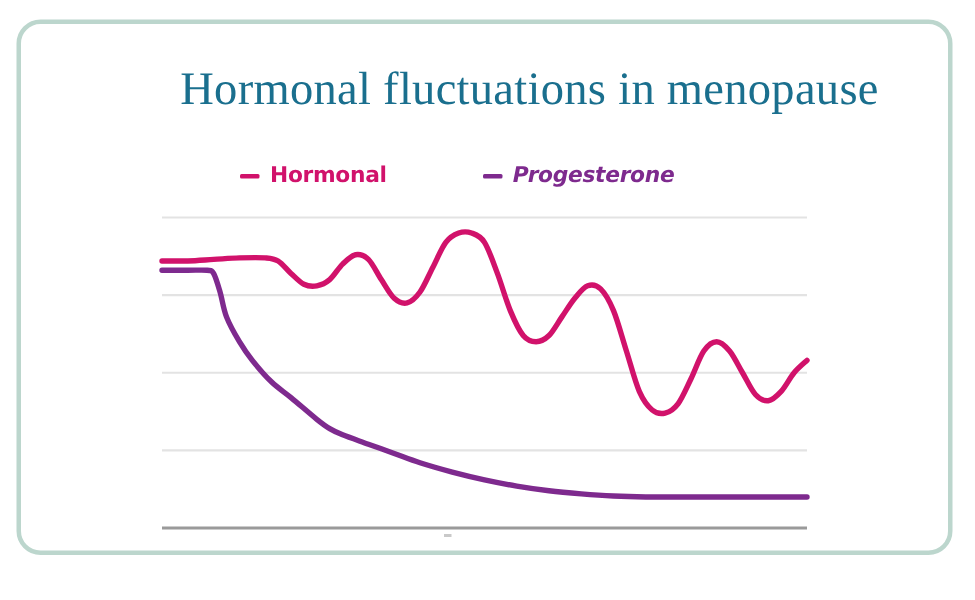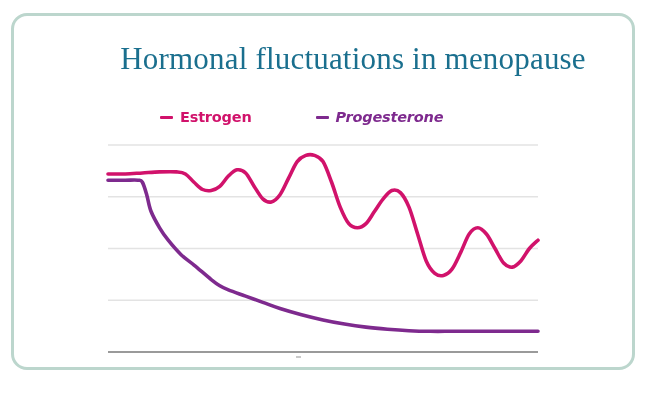--- a/index.html
+++ b/index.html
@@ -102,21 +102,21 @@
 
 <div id="card">
 
   <div id="frame"></div>
 
   <div id="title">Hormonal fluctuations in menopause</div>
 
   <div id="legend">
     <span class="legend-item" id="legend-estrogen">
       <span class="legend-dash"></span>
-      <span>Estrogen</span>
+      <span>Hormonal</span>
     </span>
     <span class="legend-item" id="legend-progesterone">
       <span class="legend-dash"></span>
       <span>Progesterone</span>
     </span>
   </div>
 
   <svg id="plot" viewBox="0 0 650 400" width="650" height="400">
     <g id="gridlines">
         <line x1="108" x2="538" y1="145" y2="145" stroke="#e3e3e3" stroke-width="1.4"></line>

